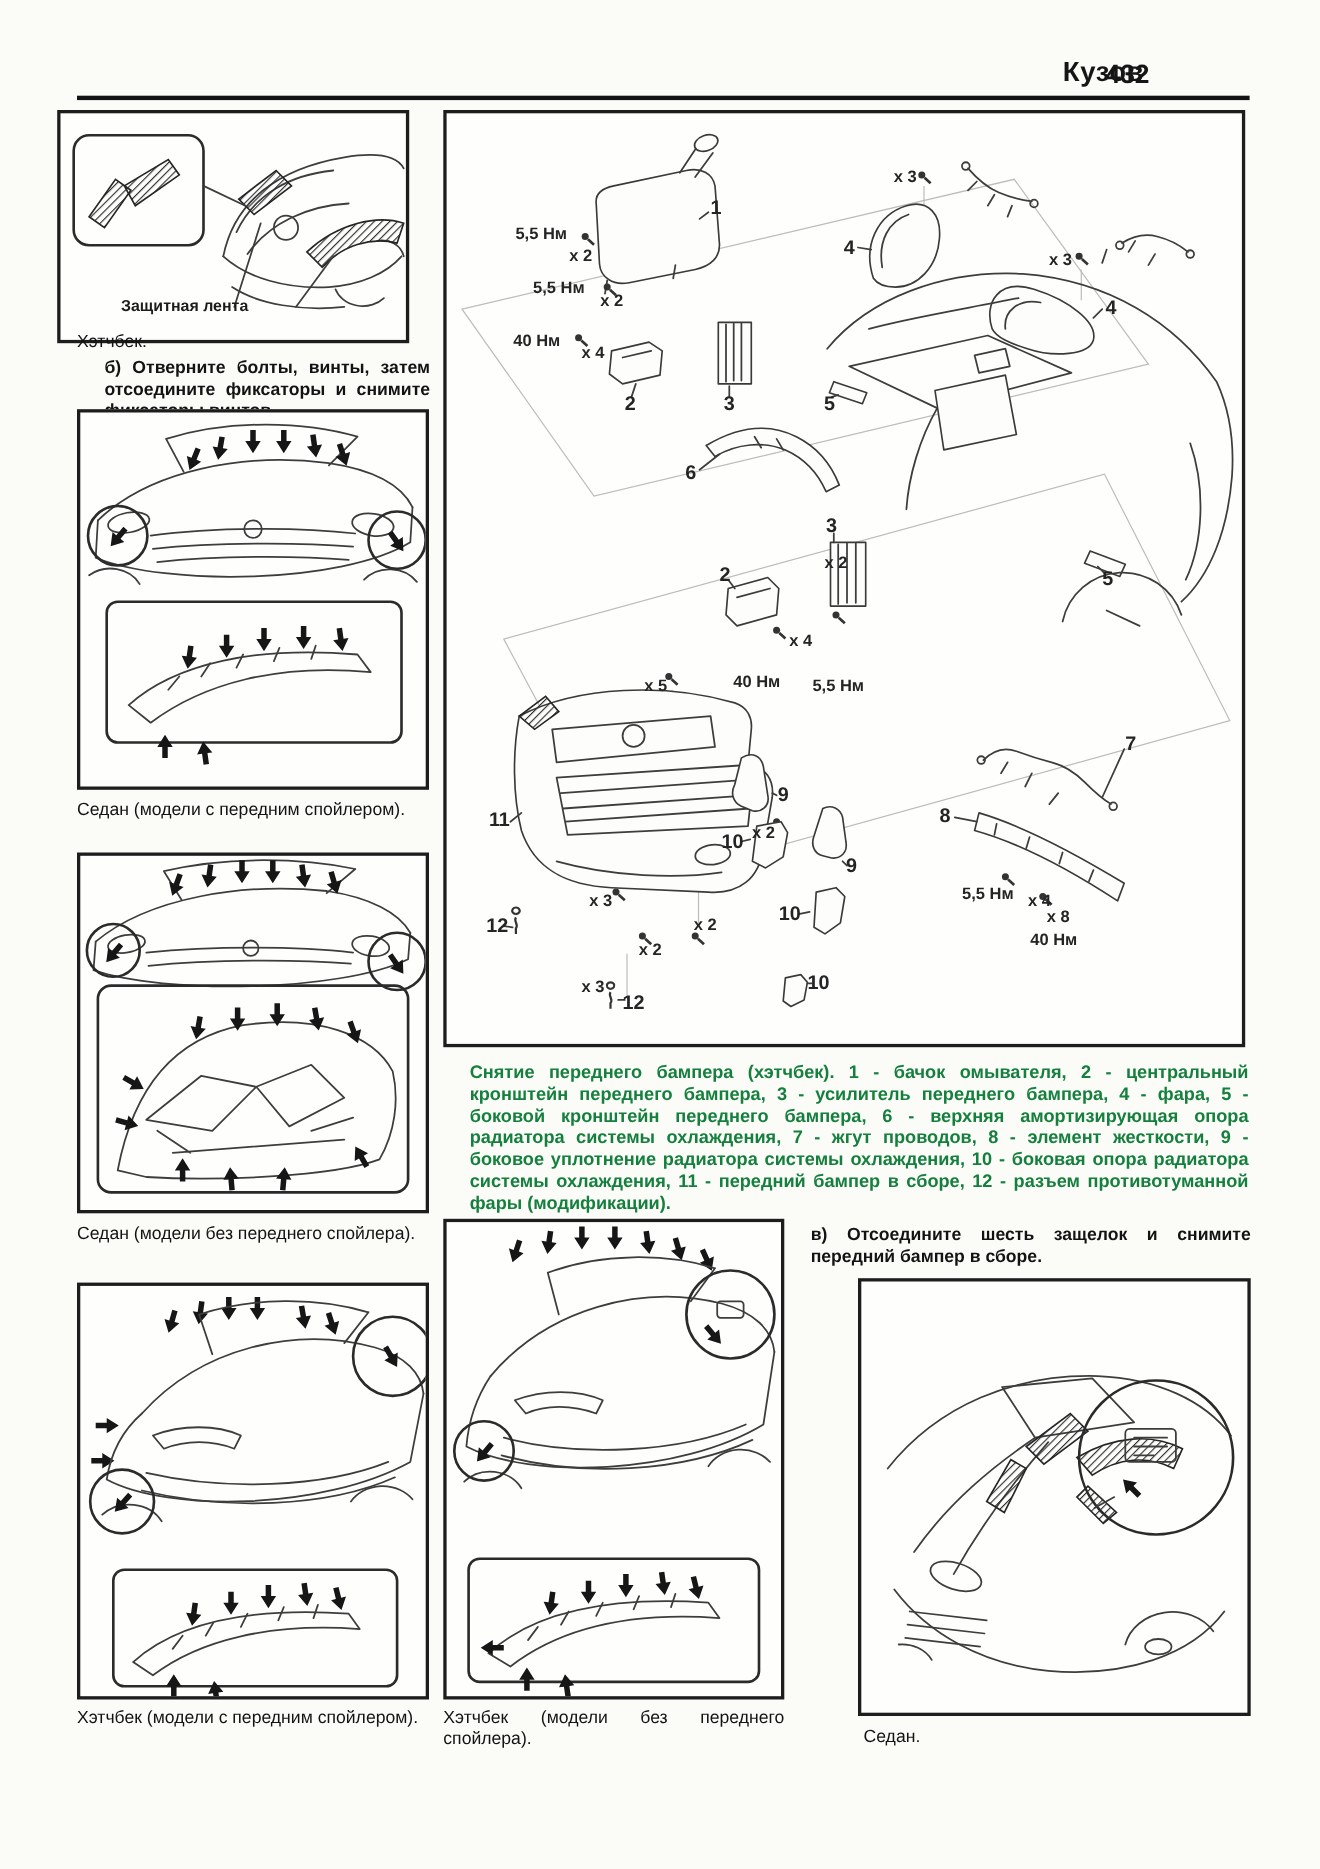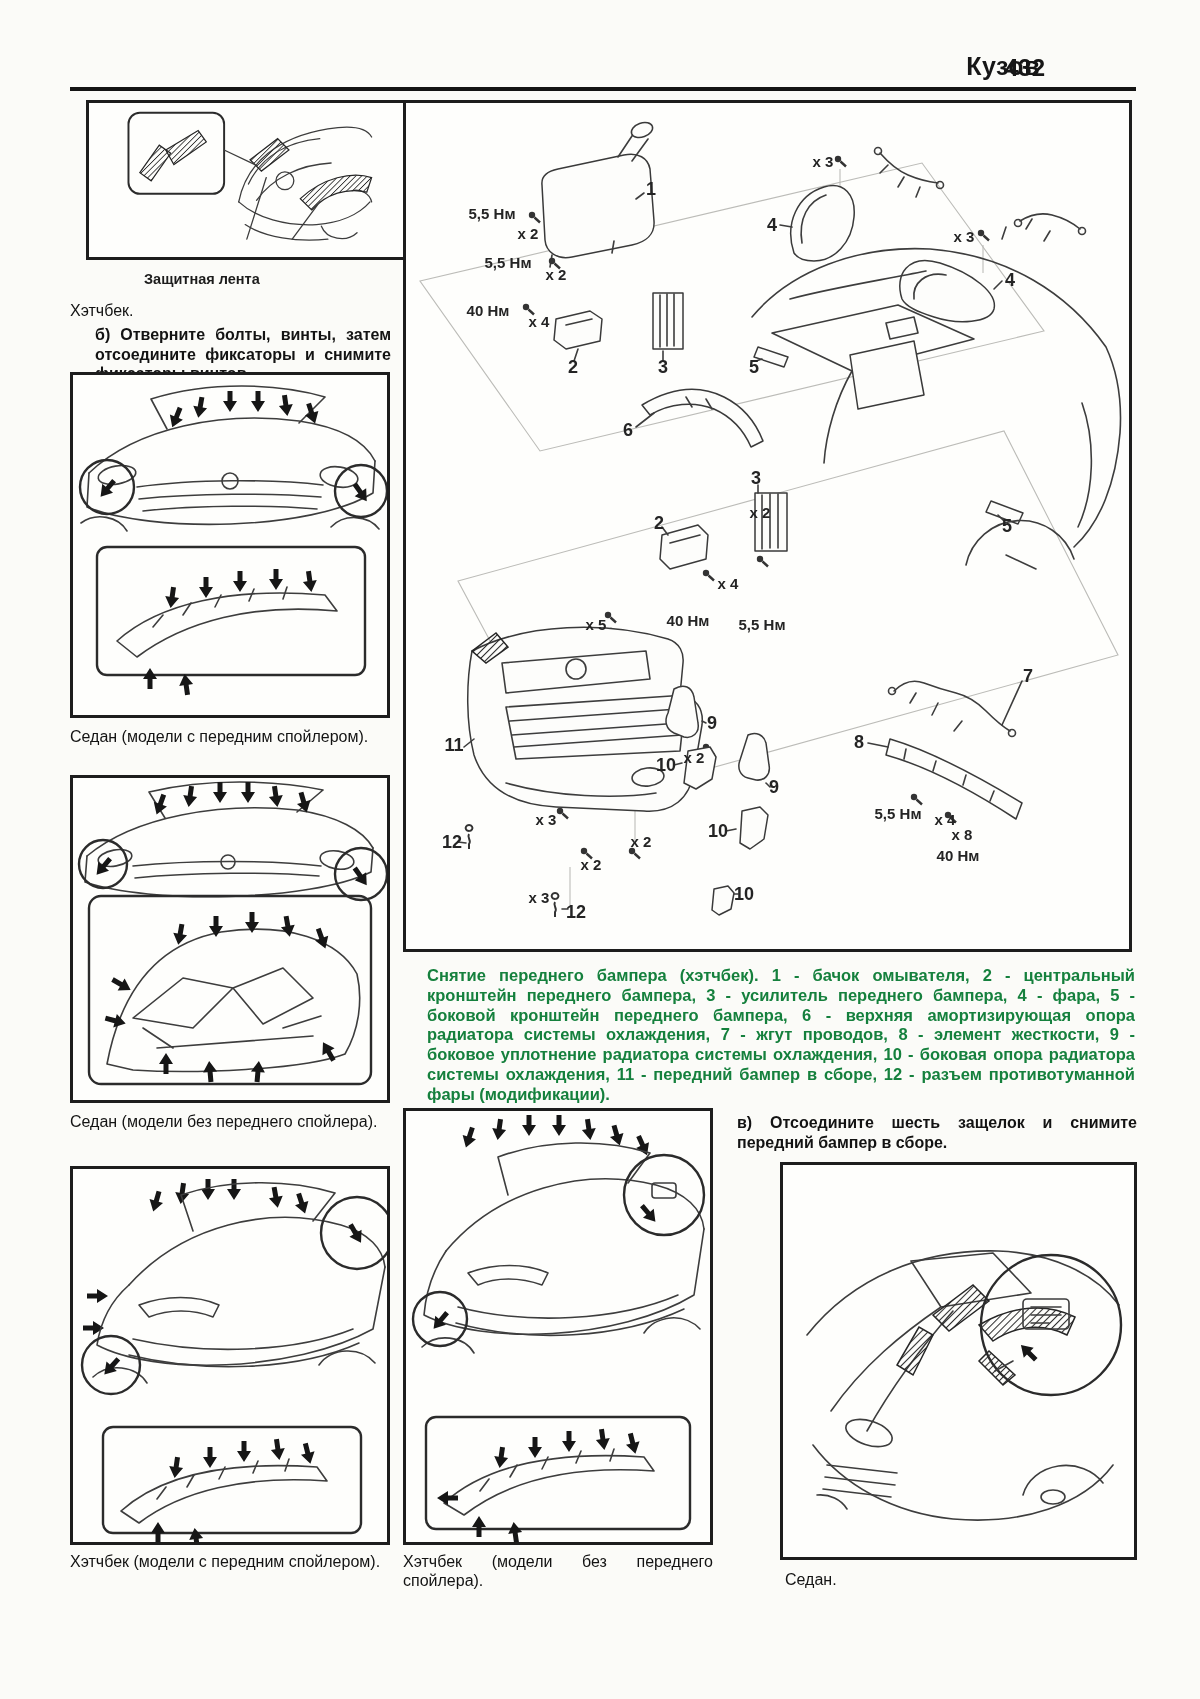--- a/index.html
+++ b/index.html
@@ -43,21 +43,21 @@
     <g id="clip">
         <path d="M5 4 a3.4 3 0 1 1 .1 0 M5 7 C2.5 11 8 13 5 17 L5 22" fill="none" stroke="#333" stroke-width="2"></path>
       </g>
   </defs>
 </svg>
 
 <div class="abs hdr-title">Кузов</div>
 <div class="abs hdr-num">432</div>
 <div class="abs hdr-rule"></div>
 
-<div class="figbox" style="left:86px;top:100px;width:320px;height:160px">
+<div class="figbox" style="left:52px;top:100px;width:320px;height:212px">
   <svg viewBox="0 0 314 190">
     <g>
       <path class="ln" d="M148 122 C158 72 198 42 258 32 C288 27 306 31 312 42"></path>
       <path class="ln" d="M160 100 C176 66 208 48 248 44 M170 120 C190 92 224 76 262 74"></path>
       <path class="ln" d="M148 122 C170 142 206 152 244 150 C272 148 296 138 310 122"></path>
       <path class="ln" d="M250 152 a26 22 0 0 0 44 8 M288 108 a20 18 0 0 1 24 14"></path>
       <circle class="ln" cx="205" cy="96" r="11"></circle>
       <path class="ln" d="M156 150 C180 166 220 172 258 168"></path>
     </g>
     <g>

